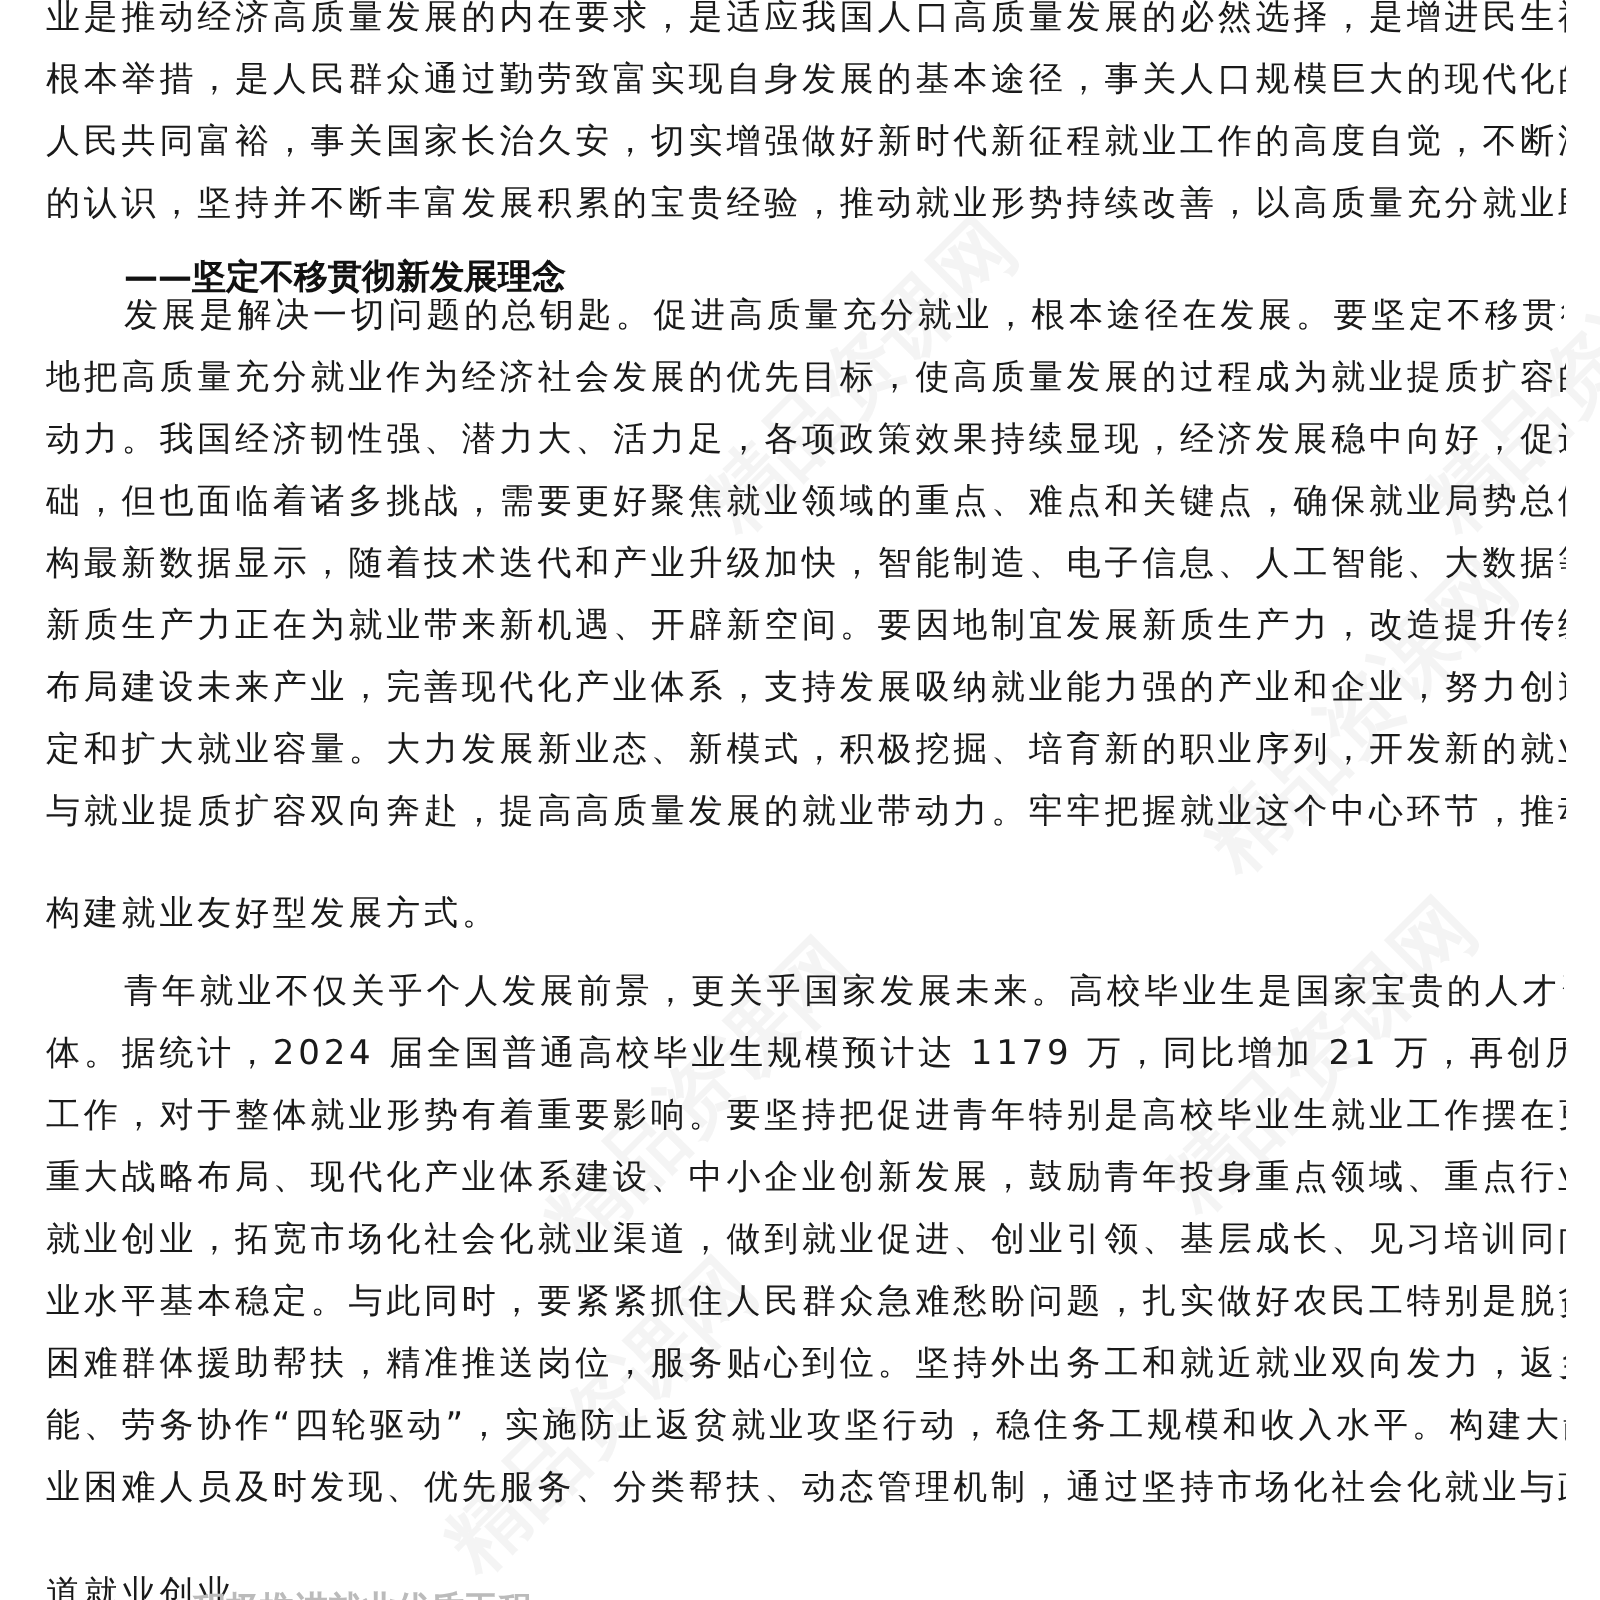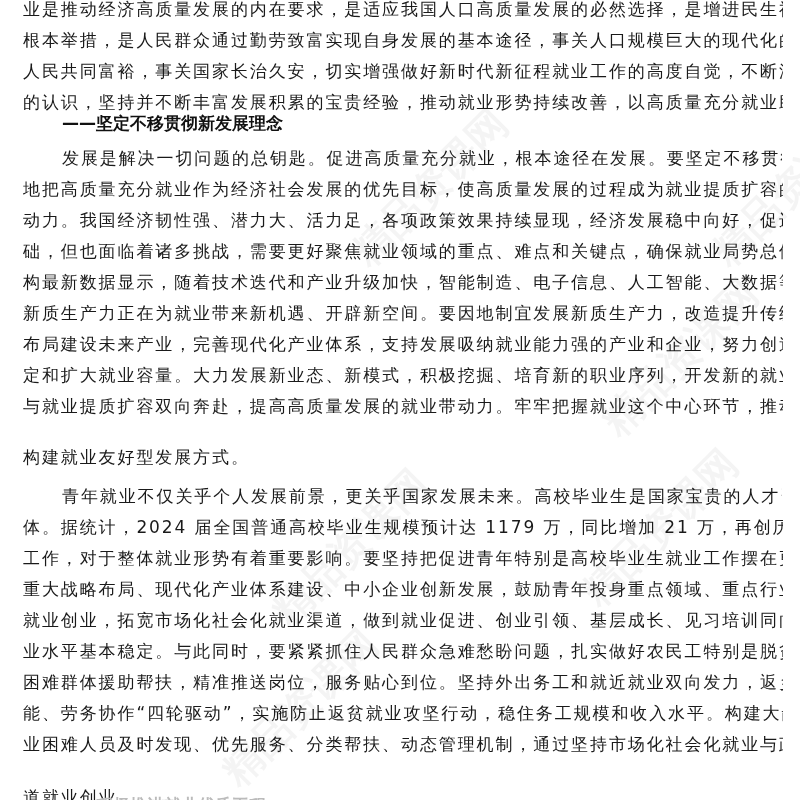--- a/index.html
+++ b/index.html
@@ -41,21 +41,21 @@
   <div class="wm" style="left:560px;top:500px;">精品资课网</div>
   <div class="wm" style="left:200px;top:680px;">精品资课网</div>
 
   <div>
     <div class="line" style="top:-6px">业是推动经济高质量发展的内在要求，是适应我国人口高质量发展的必然选择，是增进民生福祉、提高人民生活品质的</div>
     <div class="line" style="top:25px">根本举措，是人民群众通过勤劳致富实现自身发展的基本途径，事关人口规模巨大的现代化的成色，事关推动实现全体</div>
     <div class="line" style="top:56px">人民共同富裕，事关国家长治久安，切实增强做好新时代新征程就业工作的高度自觉，不断深化对新时代就业工作规律</div>
     <div class="line" style="top:87px">的认识，坚持并不断丰富发展积累的宝贵经验，推动就业形势持续改善，以高质量充分就业助力中国式现代化。</div>
   </div>
 
-  <div class="heading" style="top:108px">——坚定不移贯彻新发展理念</div>
+  <div class="heading" style="top:124px">——坚定不移贯彻新发展理念</div>
   <div>
     <div class="line indent" style="top:143px">发展是解决一切问题的总钥匙。促进高质量充分就业，根本途径在发展。要坚定不移贯彻新发展理念，更加自觉</div>
     <div class="line" style="top:174px">地把高质量充分就业作为经济社会发展的优先目标，使高质量发展的过程成为就业提质扩容的过程，提高发展的就业带</div>
     <div class="line" style="top:205px">动力。我国经济韧性强、潜力大、活力足，各项政策效果持续显现，经济发展稳中向好，促进高质量充分就业有坚实基</div>
     <div class="line" style="top:236px">础，但也面临着诸多挑战，需要更好聚焦就业领域的重点、难点和关键点，确保就业局势总体稳定。2024 年，招聘机</div>
     <div class="line" style="top:267px">构最新数据显示，随着技术迭代和产业升级加快，智能制造、电子信息、人工智能、大数据等相关专业人才需求激增，</div>
     <div class="line" style="top:298px">新质生产力正在为就业带来新机遇、开辟新空间。要因地制宜发展新质生产力，改造提升传统产业，培育壮大新兴产业，</div>
     <div class="line" style="top:329px">布局建设未来产业，完善现代化产业体系，支持发展吸纳就业能力强的产业和企业，努力创造更多高质量就业岗位，稳</div>
     <div class="line" style="top:360px">定和扩大就业容量。大力发展新业态、新模式，积极挖掘、培育新的职业序列，开发新的就业增长点，推动高质量发展</div>
     <div class="line" style="top:391px">与就业提质扩容双向奔赴，提高高质量发展的就业带动力。牢牢把握就业这个中心环节，推动政策协调联动、同向发力，</div>

